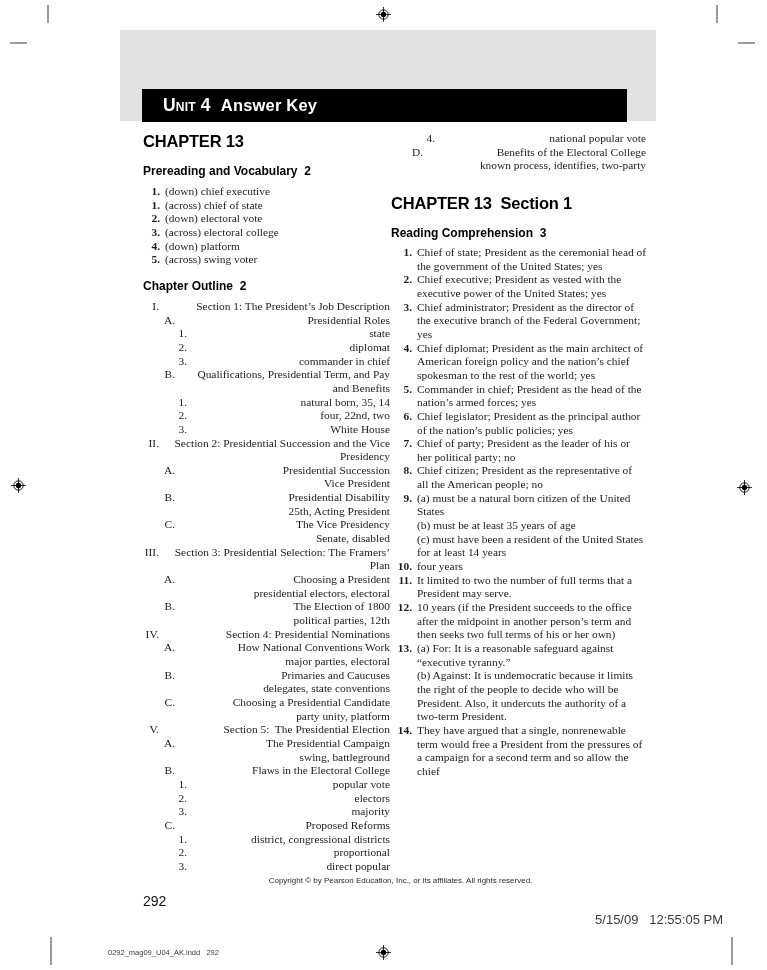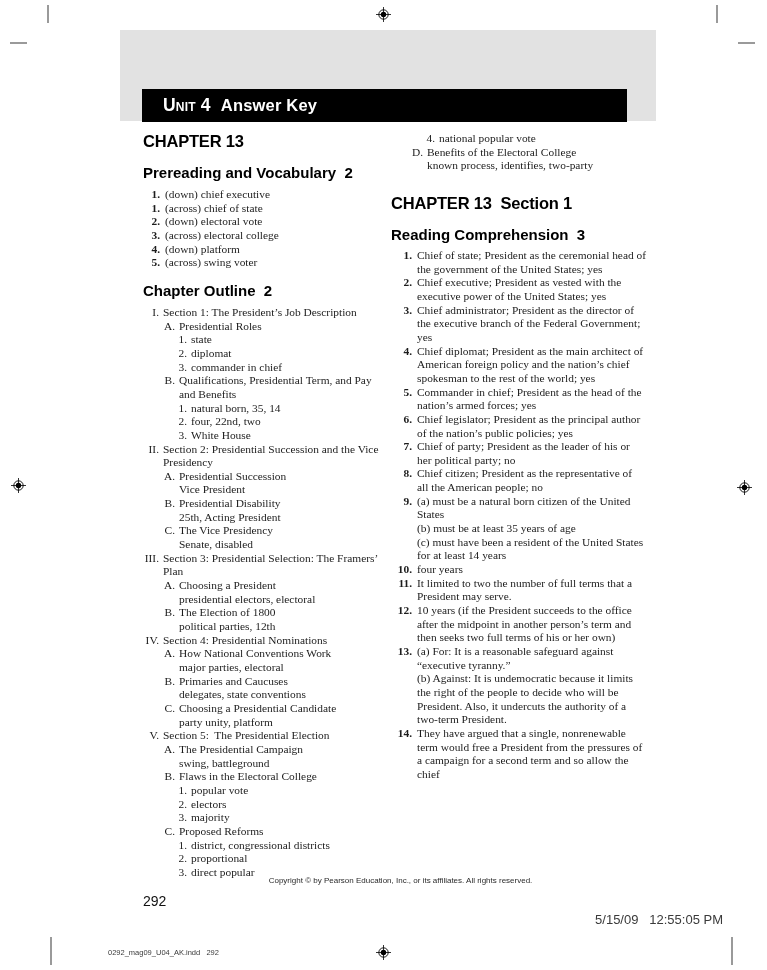--- a/index.html
+++ b/index.html
@@ -67,21 +67,21 @@
     font-family: "Liberation Sans", sans-serif;
     font-weight: bold;
     font-size: 16.5px;
     color: #000;
     letter-spacing: -0.2px;
     white-space: pre-wrap;
   }
   .h2 {
     font-family: "Liberation Sans", sans-serif;
     font-weight: bold;
-    font-size: 15px;
+    font-size: 12px;
     color: #000;
     white-space: pre-wrap;
   }
   .col-left .h1 { margin-bottom: 13px; }
   .h2 { margin-bottom: 7px; }
   .h2.second { margin-top: 12px; }
   .col-right .h1 { margin-top: 21px; }
   .col-right .h2 { margin-top: 13px; margin-bottom: 6px; }
 
   .list { font-size: 11.4px; line-height: 13.65px; }
@@ -94,21 +94,21 @@
     font-weight: bold;
     margin-right: 5px;
     white-space: pre-wrap;
   }
   .answers .num-item .num { flex-basis: 21px; }
   .num-item .txt { flex: 1 1 auto; white-space: pre-wrap; }
 
   
   .ol-line { display: flex; }
   .ol-line .marker { flex: 0 0 16px; text-align: right; margin-right: 4px; white-space: pre-wrap; }
-  .ol-line .txt { flex: 1 1 auto; white-space: pre-wrap; }
+  .ol-line .txt { flex: 1 1 auto; white-space: pre-wrap; text-align: right; }
   .ol-line.lvl-1 { padding-left: 18px; }
   .ol-line.lvl-1 .marker { flex-basis: 14px; }
   .ol-line.lvl-2 { padding-left: 31px; }
   .ol-line.lvl-2 .marker { flex-basis: 13px; }
 
   .outline-cont { margin-bottom: 0; }
 
   
   .copyright {
     position: absolute;

